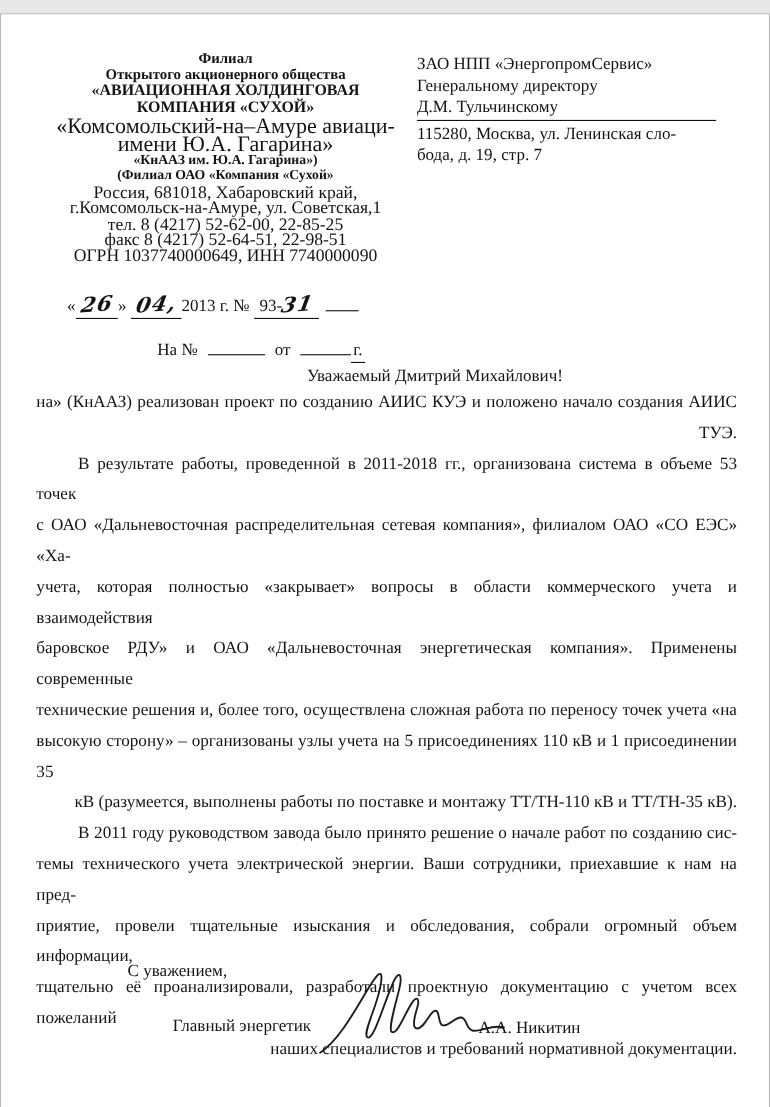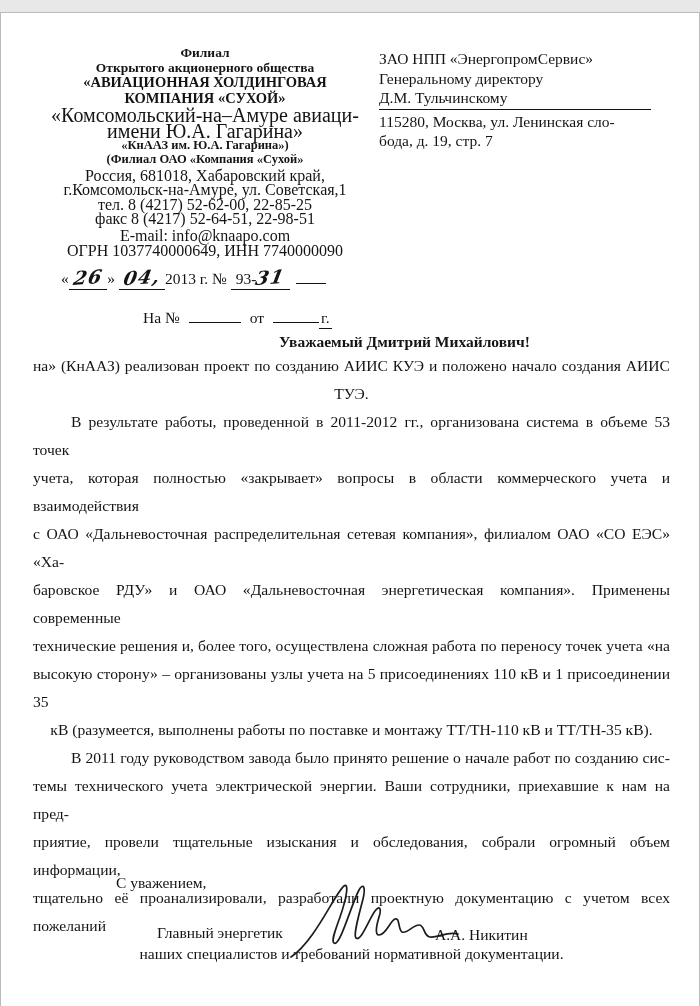--- a/index.html
+++ b/index.html
@@ -31,26 +31,26 @@
         display:inline-block;transform:skewX(-14deg) rotate(-4deg);line-height:1;letter-spacing:1px;}
   .u{border-bottom:1.4px solid #111;display:inline-block;padding:0 5px 1px;}
   .blank{display:inline-block;border-bottom:1.4px solid #111;height:13px;vertical-align:baseline;}
   .short{width:30px;margin-left:6px;}
   
   .ref-line{position:absolute;left:142px;top:296px;font-size:15.5px;white-space:nowrap;}
   .b1{width:52px;margin:0 9px;}
   .b2{width:46px;margin-left:9px;}
   .gchar{border-bottom:1.4px solid #111;display:inline-block;padding:0 2px 1px;}
   
-  .salutation{position:absolute;left:278px;top:320px;font-weight:bold;font-size:15.5px;}
+  .salutation{position:absolute;left:278px;top:320px;font-weight:normal;font-size:15.5px;}
   
   .body-text{position:absolute;left:32px;top:339px;width:637px;font-size:15.6px;line-height:28px;}
   .jl{text-align:justify;text-align-last:justify;}
   .jf{text-indent:38px;}
-  .jz{text-align:center;}
+  .jz{text-align:right;}
   
   .regards{position:absolute;left:115px;top:861px;font-size:15.5px;}
   .sig-title{position:absolute;left:156px;top:911px;font-size:15.5px;}
   .sig-name{position:absolute;left:434px;top:913px;font-size:15.5px;}
   .signature{position:absolute;left:286px;top:866px;}
 </style>
 </head>
 <body>
 
 <div class="page">
@@ -61,21 +61,20 @@
     <div class="lh-caps">«АВИАЦИОННАЯ ХОЛДИНГОВАЯ</div>
     <div class="lh-caps">КОМПАНИЯ «СУХОЙ»</div>
     <div class="lh-big">«Комсомольский-на–Амуре авиаци-</div>
     <div class="lh-big">имени Ю.А. Гагарина»</div>
     <div class="lh-sb">«КнААЗ им. Ю.А. Гагарина»)</div>
     <div class="lh-sb">(Филиал ОАО «Компания «Сухой»</div>
     <div class="lh-addr lh-gap">Россия, 681018, Хабаровский край,</div>
     <div class="lh-addr">г.Комсомольск-на-Амуре, ул. Советская,1</div>
     <div class="lh-addr">тел. 8 (4217) 52-62-00, 22-85-25</div>
     <div class="lh-addr">факс 8 (4217) 52-64-51, 22-98-51</div>
-    <div class="lh-addr lh-gap">E-mail: info@knaapo.com</div>
     <div class="lh-addr">ОГРН 1037740000649, ИНН 7740000090</div>
   </div>
 
   <div class="recipient">
     <div>ЗАО НПП «ЭнергопромСервис»</div>
     <div>Генеральному директору</div>
     <div class="r-u">Д.М. Тульчинскому</div>
     <div>115280, Москва, ул. Ленинская сло-</div>
     <div>бода, д. 19, стр. 7</div>
   </div>
@@ -89,23 +88,23 @@
   <div class="ref-line">
     <span>На №</span><span class="blank b1"></span><span>от</span><span class="blank b2"></span><span class="gchar">г.</span>
   </div>
 
   <div class="salutation">Уважаемый Дмитрий Михайлович!</div>
 
   <div class="body-text">
     <div class="jl">на» (КнААЗ) реализован проект по созданию АИИС КУЭ и положено начало создания АИИС</div>
     <div class="jz">ТУЭ.</div>
 
-    <div class="jl jf">В результате работы, проведенной в 2011-2012 гг., организована система в объеме 53 точек</div>
+    <div class="jl jf">В результате работы, проведенной в 2011-2018 гг., организована система в объеме 53 точек</div>
+    <div class="jl">с ОАО «Дальневосточная распределительная сетевая компания», филиалом ОАО «СО ЕЭС» «Ха-</div>
     <div class="jl">учета, которая полностью «закрывает» вопросы в области коммерческого учета и взаимодействия</div>
-    <div class="jl">с ОАО «Дальневосточная распределительная сетевая компания», филиалом ОАО «СО ЕЭС» «Ха-</div>
     <div class="jl">баровское РДУ» и ОАО «Дальневосточная энергетическая компания». Применены современные</div>
     <div class="jl">технические решения и, более того, осуществлена сложная работа по переносу точек учета «на</div>
     <div class="jl">высокую сторону» – организованы узлы учета на 5 присоединениях 110 кВ и 1 присоединении 35</div>
     <div class="jz">кВ (разумеется, выполнены работы по поставке и монтажу ТТ/ТН-110 кВ и ТТ/ТН-35 кВ).</div>
 
     <div class="jl jf">В 2011 году руководством завода было принято решение о начале работ по созданию сис-</div>
     <div class="jl">темы технического учета электрической энергии. Ваши сотрудники, приехавшие к нам на пред-</div>
     <div class="jl">приятие, провели тщательные изыскания и обследования, собрали огромный объем информации,</div>
     <div class="jl">тщательно её проанализировали, разработали проектную документацию с учетом всех пожеланий</div>
     <div class="jz">наших специалистов и требований нормативной документации.</div>

